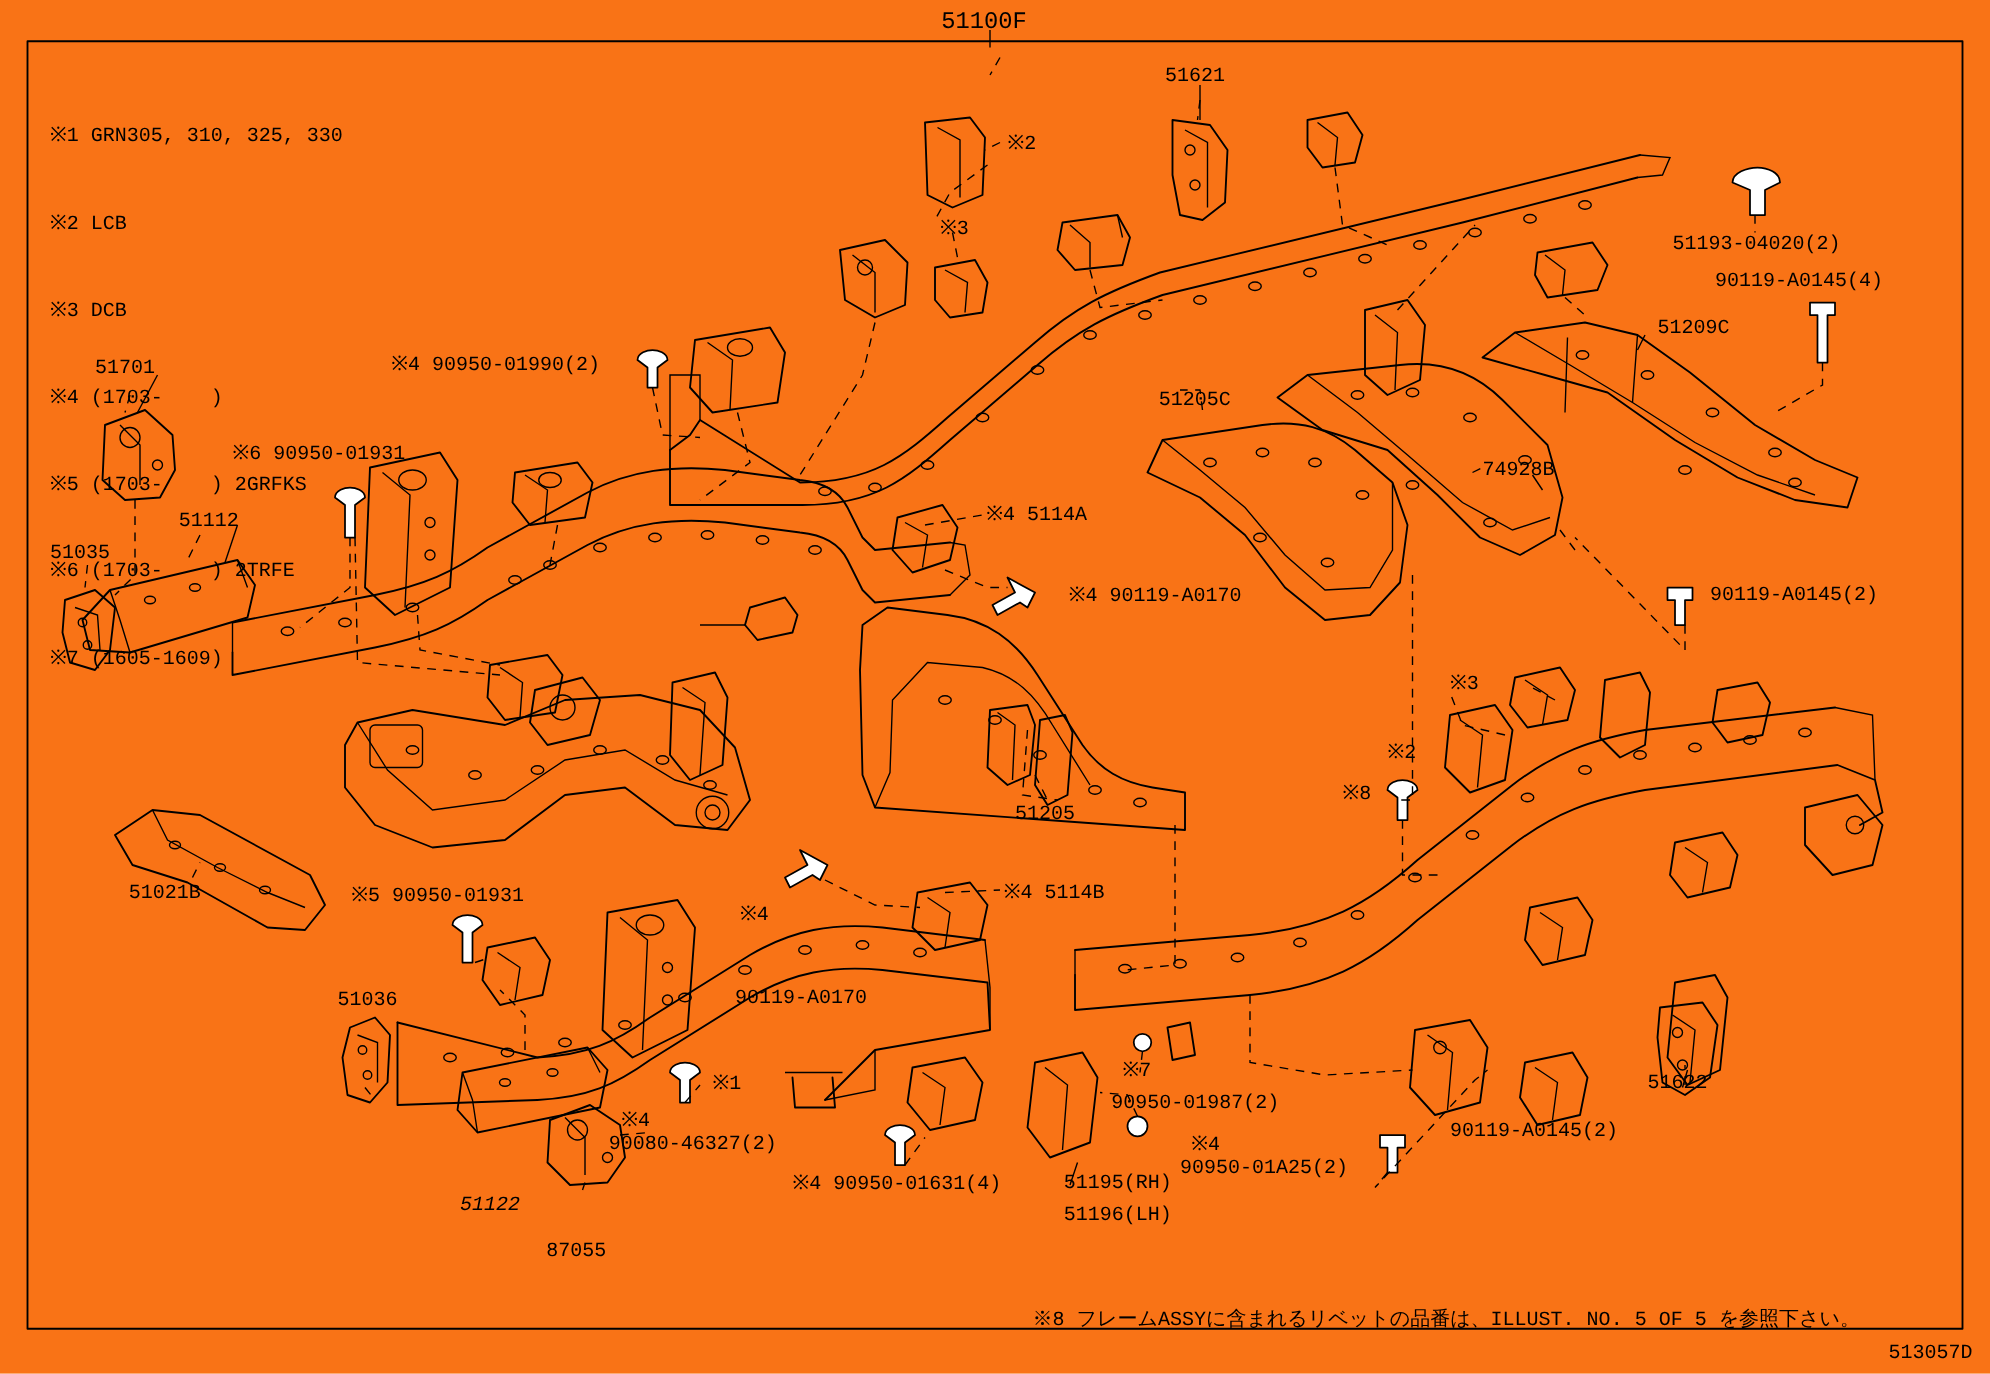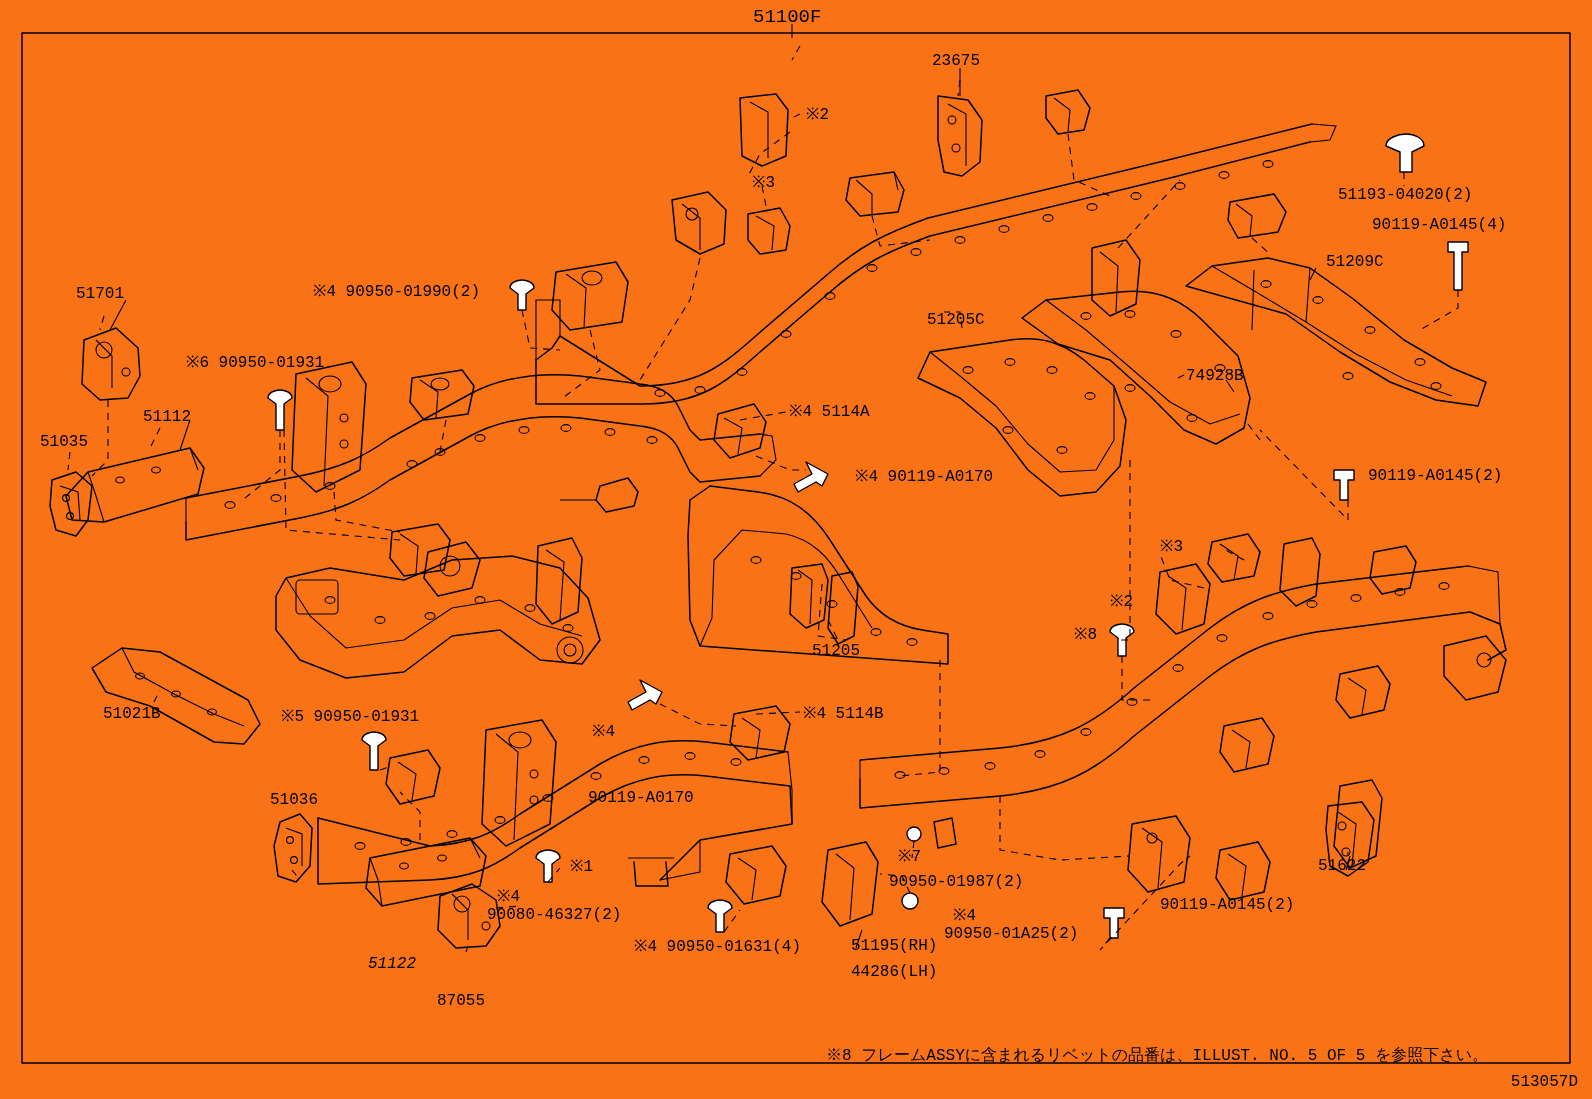--- a/index.html
+++ b/index.html
@@ -548,31 +548,40 @@
       <path d="M1316 268 L1310 280"></path>
       <path d="M1226 380 L1234 392"></path>
       <path d="M126 300 L110 330"></path>
       <path d="M190 420 L180 450"></path>
       <path d="M1346 870 L1350 856"></path>
       <path d="M856 948 L862 930"></path>
     </g>
 
   </svg>
 
+  <div class="notes">
+    <div>※1 GRN305, 310, 325, 330</div>
+    <div>※2 LCB</div>
+    <div>※3 DCB</div>
+    <div>※4 (1703-    )</div>
+    <div>※5 (1703-    ) 2GRFKS</div>
+    <div>※6 (1703-    ) 2TRFE</div>
+    <div>※7 (1605-1609)</div>
+  </div>
 
 
   <div class="footer-note">
     <div class="jp">※8 フレームASSYに含まれるリベットの品番は、ILLUST. NO. 5 OF 5 を参照下さい。</div>
     
   </div>
 
   <div class="code-bot">513057D</div>
 
   <div id="callouts">
-      <div class="lbl mono" style="left: 932px; top: 52px;">23675</div>
+      <div class="lbl mono" style="left: 932px; top: 52px;">51621</div>
       <div class="lbl mono" style="left: 806px; top: 106px;">※2</div>
       <div class="lbl mono" style="left: 752px; top: 174px;">※3</div>
       <div class="lbl mono" style="left: 1338px; top: 186px;">51193-04020(2)</div>
       <div class="lbl mono" style="left: 1372px; top: 216px;">90119-A0145(4)</div>
       <div class="lbl mono" style="left: 1326px; top: 253px;">51209C</div>
       <div class="lbl mono" style="left: 313px; top: 283px;">※4 90950-01990(2)</div>
       <div class="lbl mono" style="left: 76px; top: 285px;">51701</div>
       <div class="lbl mono" style="left: 927px; top: 311px;">51205C</div>
       <div class="lbl mono" style="left: 186px; top: 354px;">※6 90950-01931</div>
       <div class="lbl mono" style="left: 1186px; top: 367px;">74928B</div>
@@ -595,18 +604,18 @@
       <div class="lbl mono" style="left: 898px; top: 848px;">※7</div>
       <div class="lbl mono" style="left: 889px; top: 873px;">90950-01987(2)</div>
       <div class="lbl mono" style="left: 570px; top: 858px;">※1</div>
       <div class="lbl mono" style="left: 497px; top: 888px;">※4</div>
       <div class="lbl mono" style="left: 487px; top: 906px;">90080-46327(2)</div>
       <div class="lbl mono" style="left: 953px; top: 907px;">※4</div>
       <div class="lbl mono" style="left: 944px; top: 925px;">90950-01A25(2)</div>
       <div class="lbl mono" style="left: 1160px; top: 896px;">90119-A0145(2)</div>
       <div class="lbl mono" style="left: 368px; top: 955px; font-style: italic;">51122</div>
       <div class="lbl mono" style="left: 851px; top: 937px;">51195(RH)</div>
-      <div class="lbl mono" style="left: 851px; top: 963px;">44286(LH)</div>
+      <div class="lbl mono" style="left: 851px; top: 963px;">51196(LH)</div>
       <div class="lbl mono" style="left: 634px; top: 938px;">※4 90950-01631(4)</div>
       <div class="lbl mono" style="left: 437px; top: 992px;">87055</div>
     </div>
 
 </div>
 
 </body></html>

